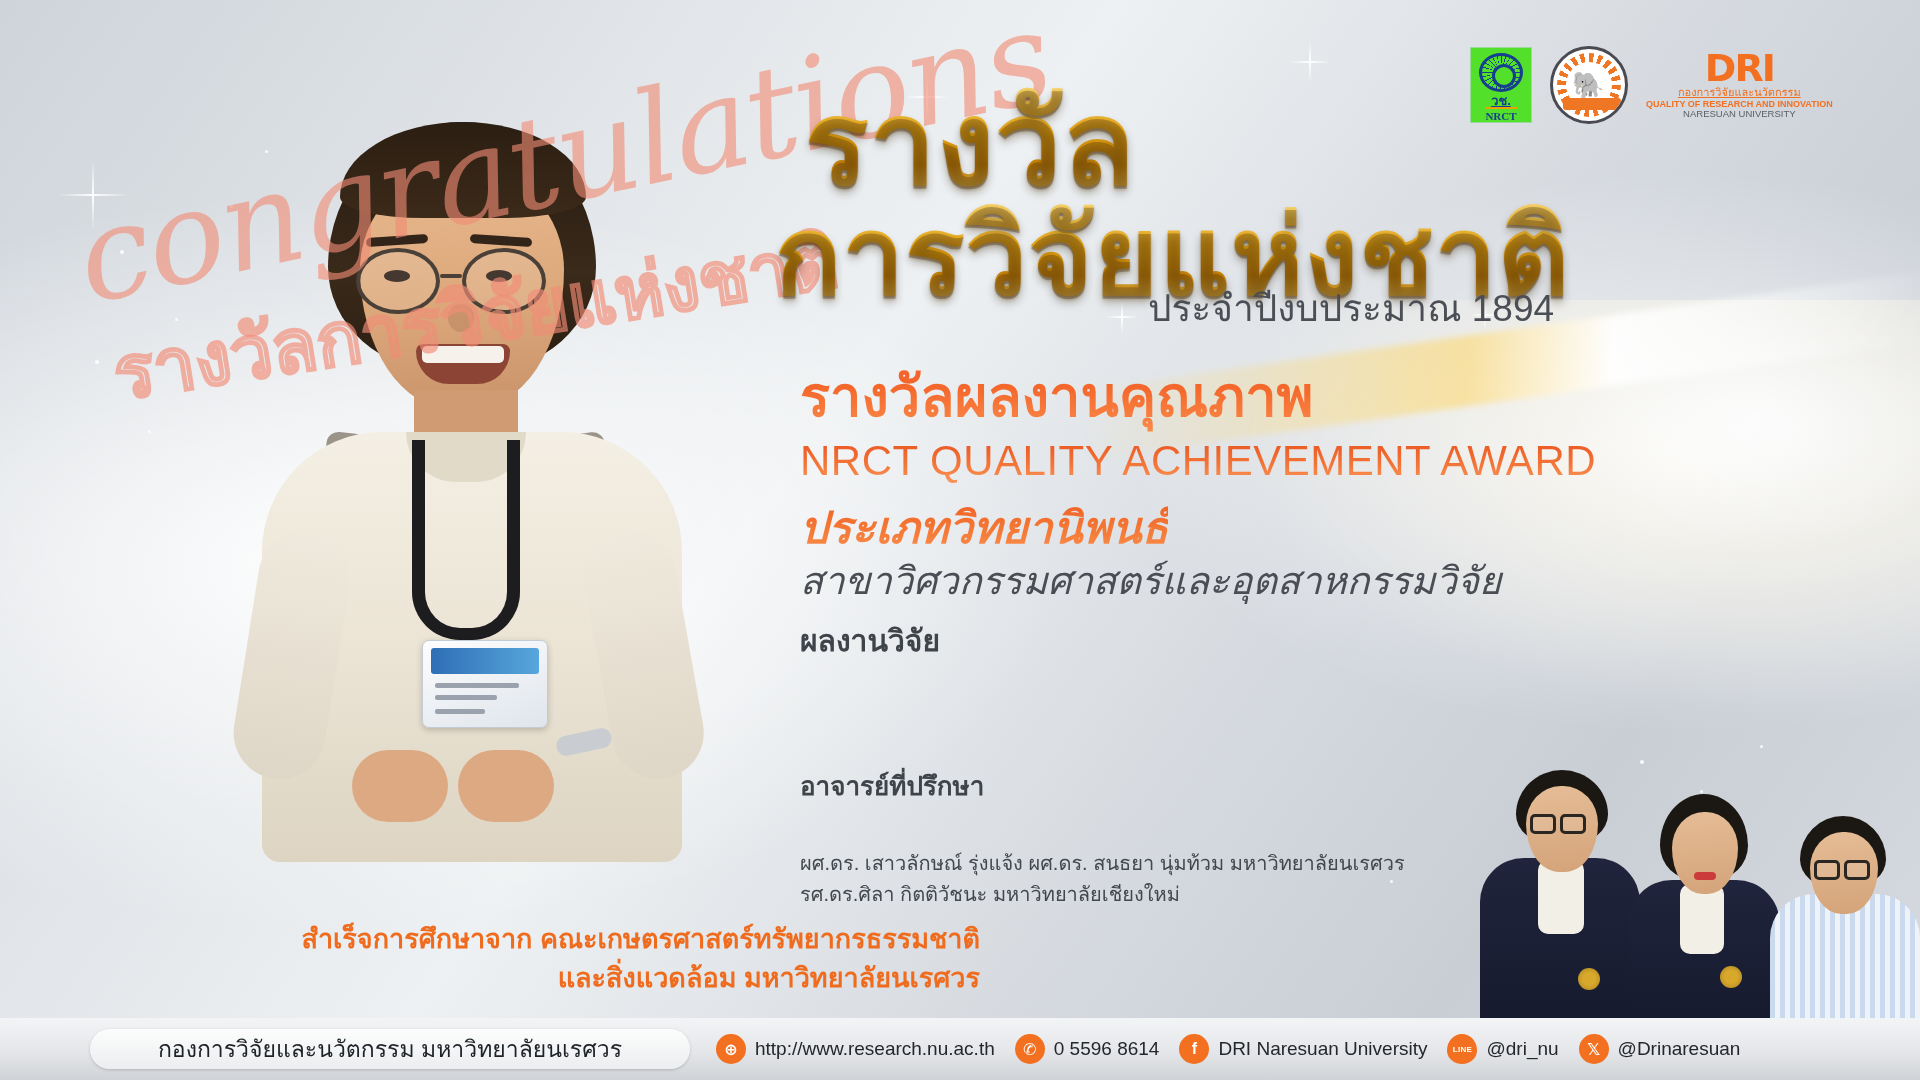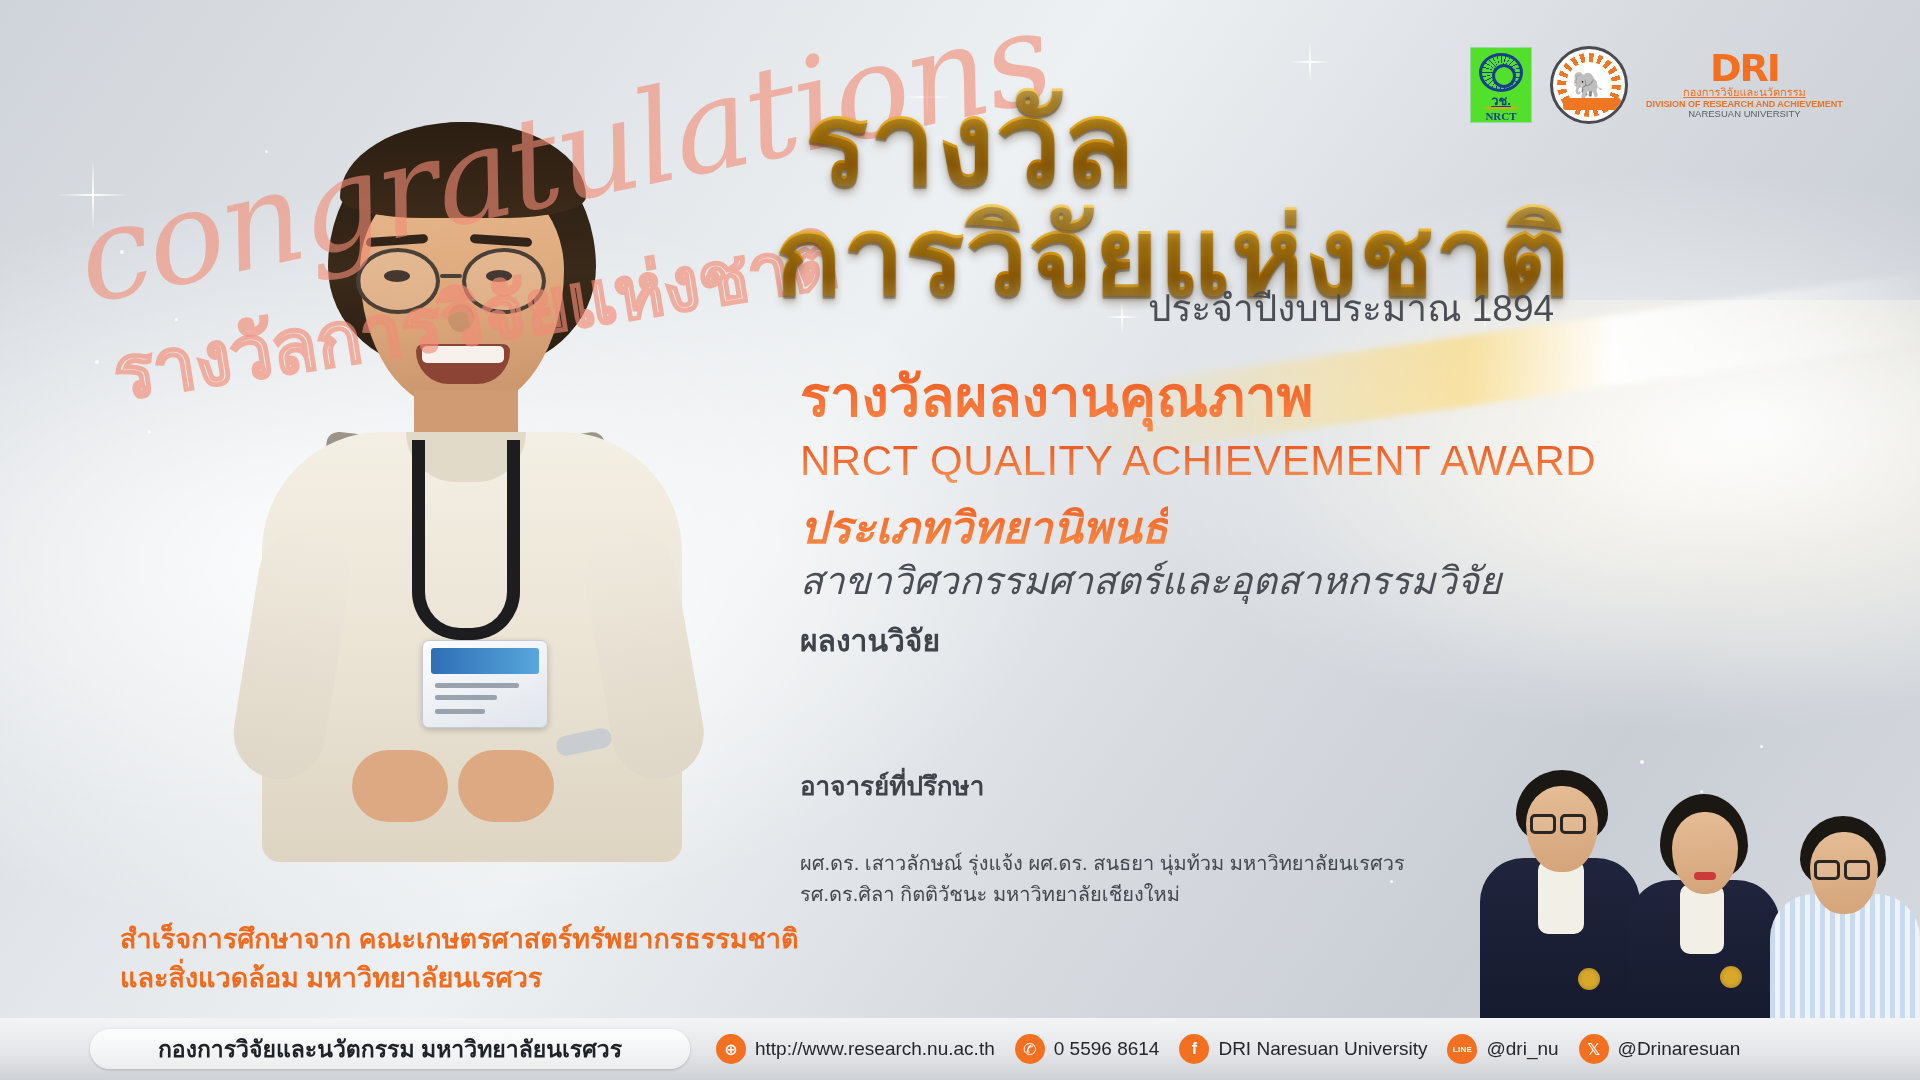--- a/index.html
+++ b/index.html
@@ -87,21 +87,21 @@
 
   
   .name-banner{
     position:absolute;left:160px;top:838px;width:790px;height:64px;
     background:linear-gradient(90deg,#e2631b 0%,#f07a22 45%,#f79337 100%);
     clip-path:polygon(0 0,100% 0,96.5% 100%,3.5% 100%);
     display:flex;align-items:center;justify-content:center;
   }
   .name-banner span{color:#fff;font-size:34px;font-weight:700;letter-spacing:.5px;}
   .grad-line{
-    position:absolute;left:120px;top:920px;width:860px;text-align:left;
+    position:absolute;left:120px;top:920px;width:860px;text-align:right;
     color:#ef6c1f;font-size:27px;font-weight:700;line-height:1.45;
   }
 
   
   .right{position:absolute;left:960px;top:0;width:960px;height:1080px;}
   .gold-line{
     font-weight:700;letter-spacing:1px;white-space:nowrap;
     color:#e9a313;
     background:linear-gradient(180deg,#fff7d4 0%,#fcd972 18%,#e8a614 45%,#c88308 62%,#f3cb5c 80%,#fbe9a6 100%);
     -webkit-background-clip:text;background-clip:text;-webkit-text-fill-color:transparent;
@@ -190,21 +190,21 @@
     position:absolute;left:0;bottom:0;width:100%;height:62px;
     background:linear-gradient(180deg,#f3f4f6 0%,#e4e6e9 55%,#cfd2d6 100%);
     display:flex;align-items:center;padding:0 18px;
   }
   .f-pill{
     margin-left:72px;height:40px;min-width:600px;border-radius:20px;
     background:linear-gradient(180deg,#fdfdfd,#ebedef);
     box-shadow:0 1px 3px rgba(0,0,0,.18);
     display:flex;align-items:center;justify-content:center;padding:0 34px;
   }
-  .f-pill span{font-size:23px;font-weight:700;color:#1f2328;}
+  .f-pill span{font-size:23px;font-weight:400;color:#1f2328;}
   .f-items{display:flex;align-items:center;gap:20px;margin-left:26px;}
   .f-item{display:flex;align-items:center;gap:9px;}
   .f-ic{
     width:30px;height:30px;border-radius:50%;background:#f2701f;color:#fff;
     display:flex;align-items:center;justify-content:center;font-size:16px;font-weight:700;flex:0 0 auto;
   }
   .f-ic.line{border-radius:50% 50% 50% 50%/55% 55% 45% 45%;font-size:8px;letter-spacing:.3px;}
   .f-item label{font-size:19px;color:#24282d;white-space:nowrap;}
 </style>
 </head>
@@ -288,21 +288,21 @@
       <div class="logo-nu">
         <div class="ring"></div>
         <div class="inner">
             <span class="eleph">🐘</span>
           </div>
         <div class="ribbon"></div>
       </div>
       <div class="logo-dri">
         <div class="dri">DRI</div>
         <div class="l-th">กองการวิจัยและนวัตกรรม</div>
-        <div class="l-en1">DIVISION OF RESEARCH AND ACHIEVEMENT</div>
+        <div class="l-en1">QUALITY OF RESEARCH AND INNOVATION</div>
         <div class="l-en2">NARESUAN UNIVERSITY</div>
       </div>
     </div>
 
     <div class="gold-line gl1">รางวัล</div>
     <div class="gold-line gl2">การวิจัยแห่งชาติ</div>
     <div class="year">ประจำปีงบประมาณ 1894</div>
 
     <div class="award-th">รางวัลผลงานคุณภาพ</div>
     <div class="award-en">NRCT QUALITY ACHIEVEMENT AWARD</div>

